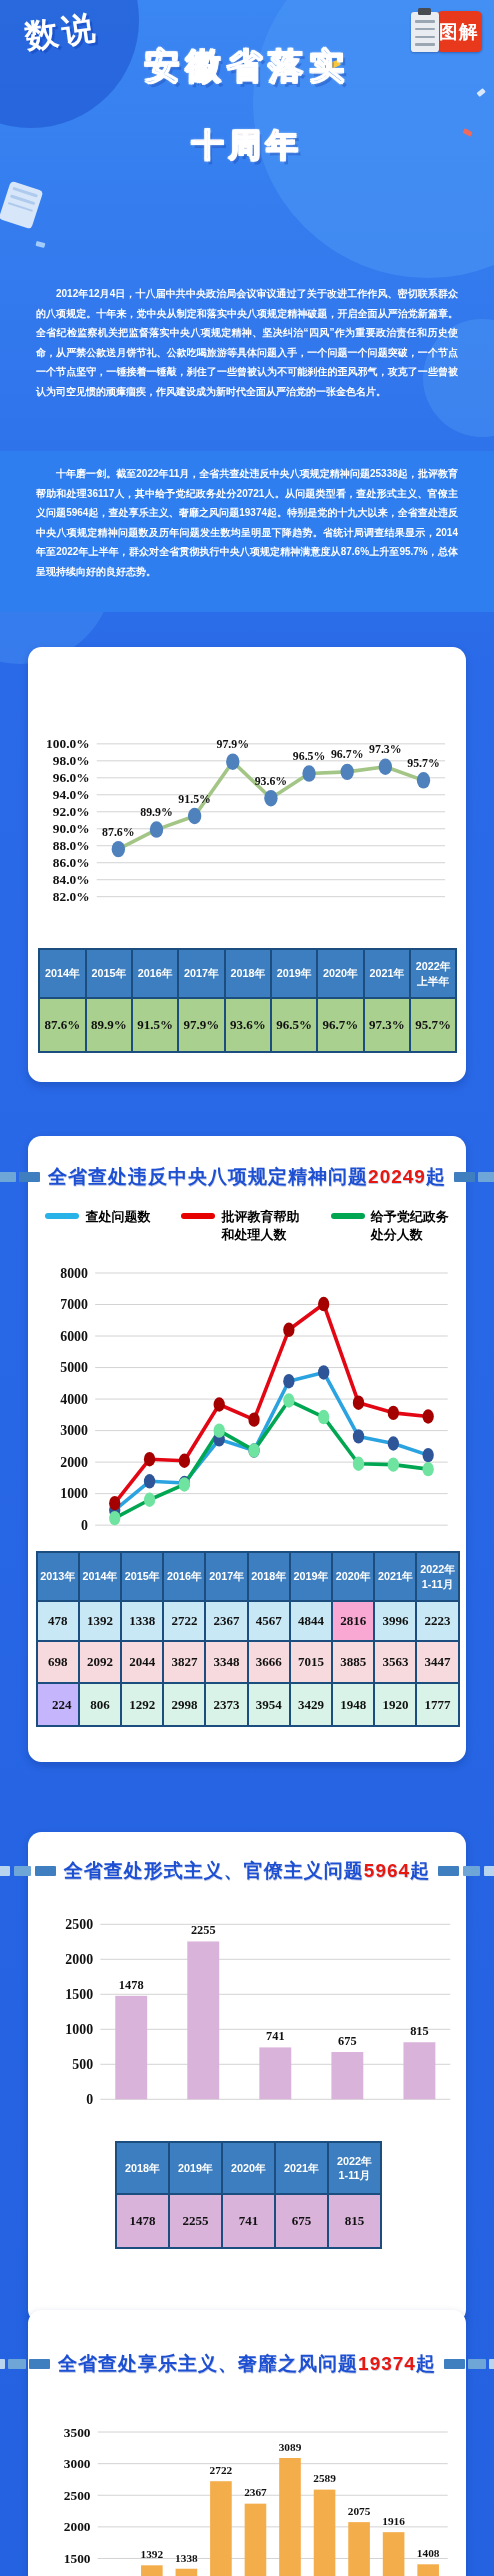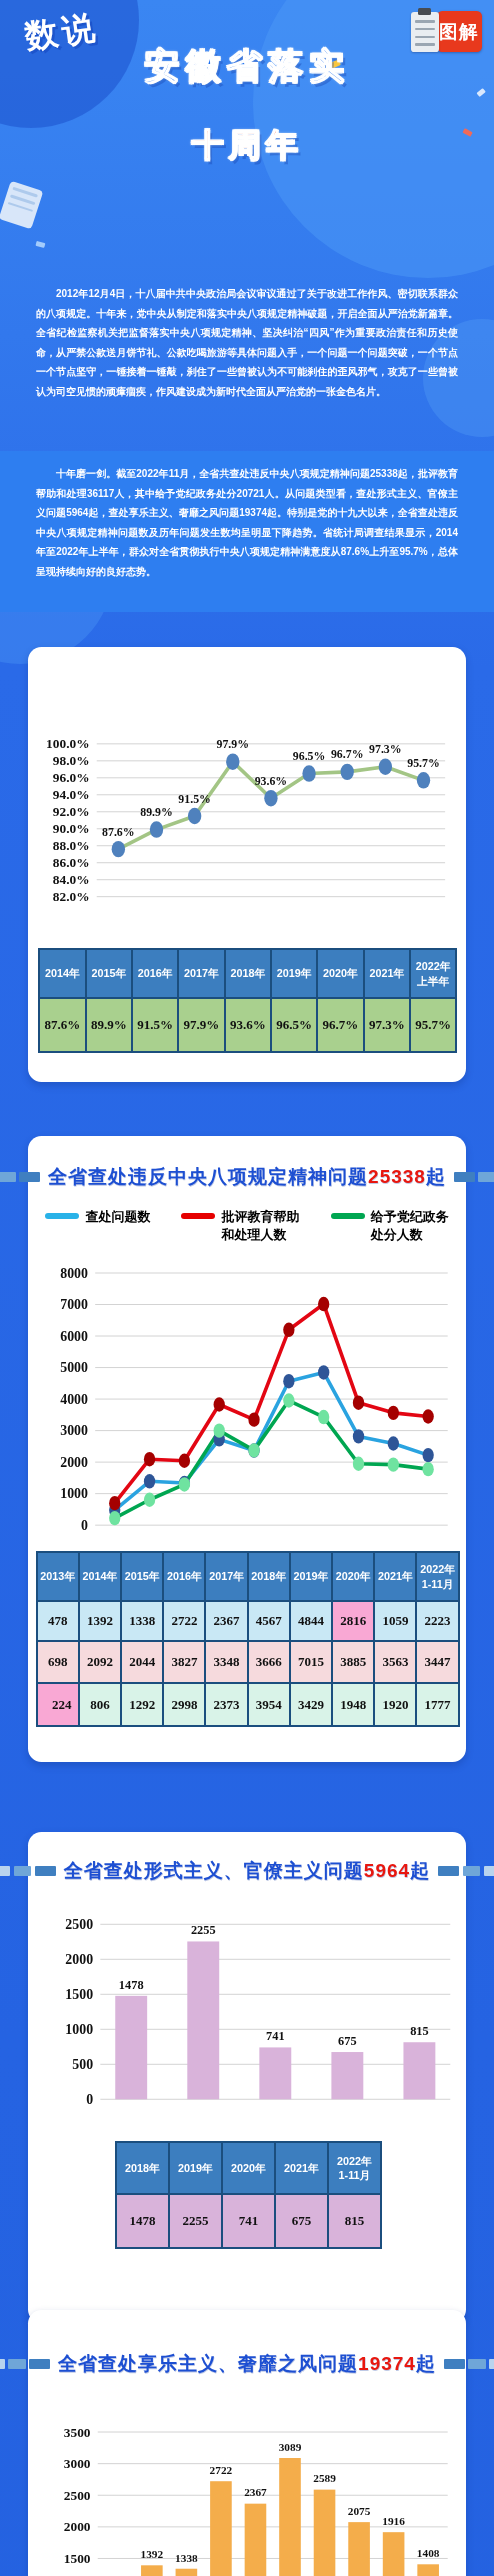--- a/index.html
+++ b/index.html
@@ -180,21 +180,21 @@
         <div class="td" style="background: rgb(169, 208, 142);">95.7%</div>
       </div>
   </div>
 
   <div class="card card2">
     <div class="card-head">
       <span class="sq-group">
           <span class="sq sqb"></span>
           <span class="sq sqc"></span>
         </span>
-      <span class="card-title"><span>全省查处违反中央八项规定精神问题</span><span class="num">25338</span><span>起</span></span>
+      <span class="card-title"><span>全省查处违反中央八项规定精神问题</span><span class="num">20249</span><span>起</span></span>
       <span class="sq-group">
           <span class="sq sqc"></span>
           <span class="sq sqb"></span>
         </span>
     </div>
     <div class="legend">
       <div class="leg-item">
         <span class="leg-swatch" style="background: rgb(41, 178, 232);"></span>
         <span class="leg-label">查处问题数</span>
       </div>
@@ -275,33 +275,33 @@
         <div class="th">2022年
 1-11月</div>
         <div class="td" style="background: rgb(201, 232, 245);">478</div>
         <div class="td" style="background: rgb(201, 232, 245);">1392</div>
         <div class="td" style="background: rgb(201, 232, 245);">1338</div>
         <div class="td" style="background: rgb(201, 232, 245);">2722</div>
         <div class="td" style="background: rgb(201, 232, 245);">2367</div>
         <div class="td" style="background: rgb(201, 232, 245);">4567</div>
         <div class="td" style="background: rgb(201, 232, 245);">4844</div>
         <div class="td" style="background: #f9a8d4;">2816</div>
-        <div class="td" style="background: rgb(201, 232, 245);">1059</div>
+        <div class="td" style="background: rgb(201, 232, 245);">3996</div>
         <div class="td" style="background: rgb(201, 232, 245);">2223</div>
         <div class="td" style="background: rgb(246, 218, 221);">698</div>
         <div class="td" style="background: rgb(246, 218, 221);">2092</div>
         <div class="td" style="background: rgb(246, 218, 221);">2044</div>
         <div class="td" style="background: rgb(246, 218, 221);">3827</div>
         <div class="td" style="background: rgb(246, 218, 221);">3348</div>
         <div class="td" style="background: rgb(246, 218, 221);">3666</div>
         <div class="td" style="background: rgb(246, 218, 221);">7015</div>
         <div class="td" style="background: rgb(246, 218, 221);">3885</div>
         <div class="td" style="background: rgb(246, 218, 221);">3563</div>
         <div class="td" style="background: rgb(246, 218, 221);">3447</div>
-        <div class="td" style="background: #f9a8d4; padding-left: 8px;">224</div>
+        <div class="td" style="background: #c4b5fd; padding-left: 8px;">224</div>
         <div class="td" style="background: rgb(217, 243, 232);">806</div>
         <div class="td" style="background: rgb(217, 243, 232);">1292</div>
         <div class="td" style="background: rgb(217, 243, 232);">2998</div>
         <div class="td" style="background: rgb(217, 243, 232);">2373</div>
         <div class="td" style="background: rgb(217, 243, 232);">3954</div>
         <div class="td" style="background: rgb(217, 243, 232);">3429</div>
         <div class="td" style="background: rgb(217, 243, 232);">1948</div>
         <div class="td" style="background: rgb(217, 243, 232);">1920</div>
         <div class="td" style="background: rgb(217, 243, 232);">1777</div>
       </div>

